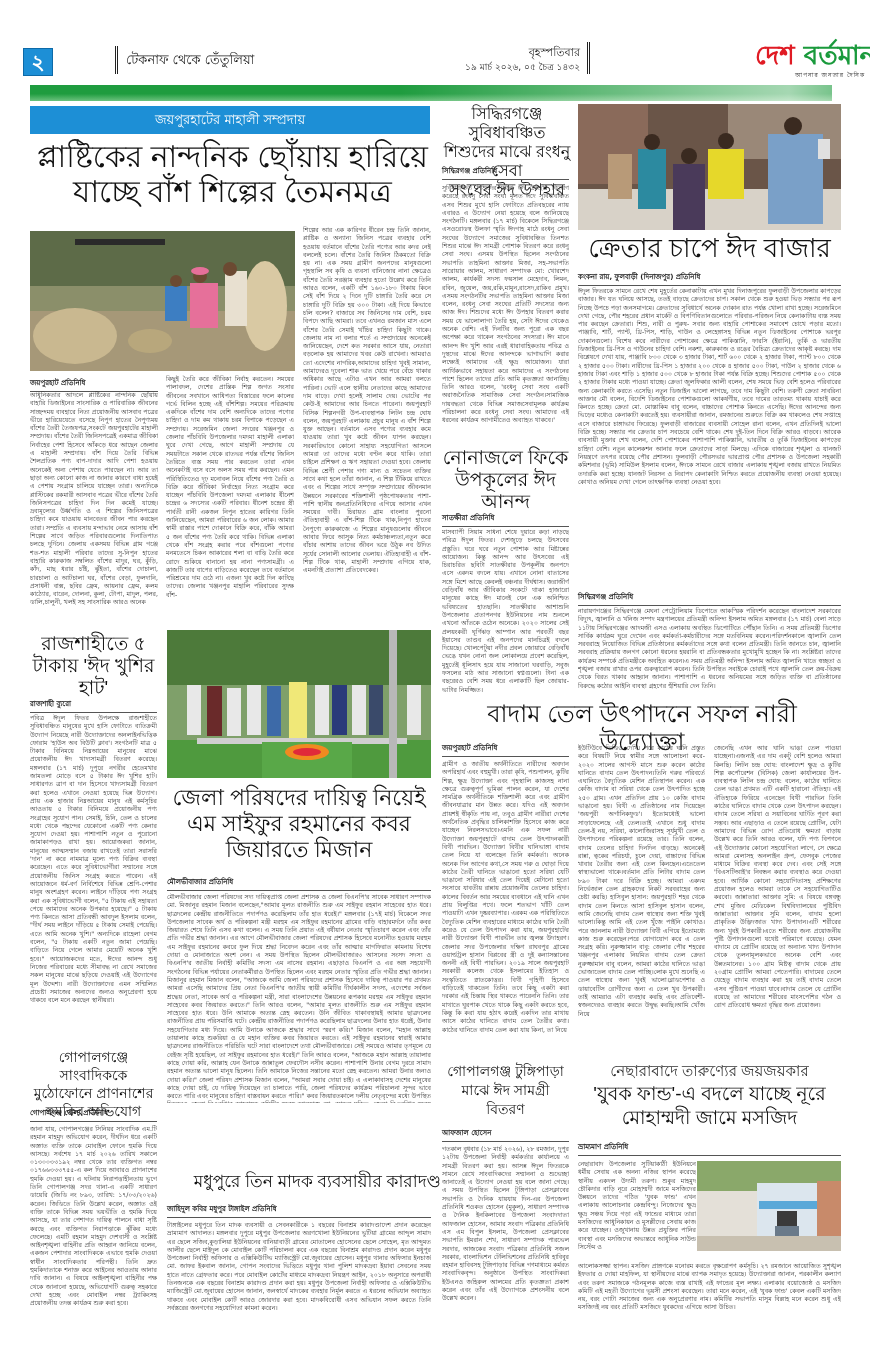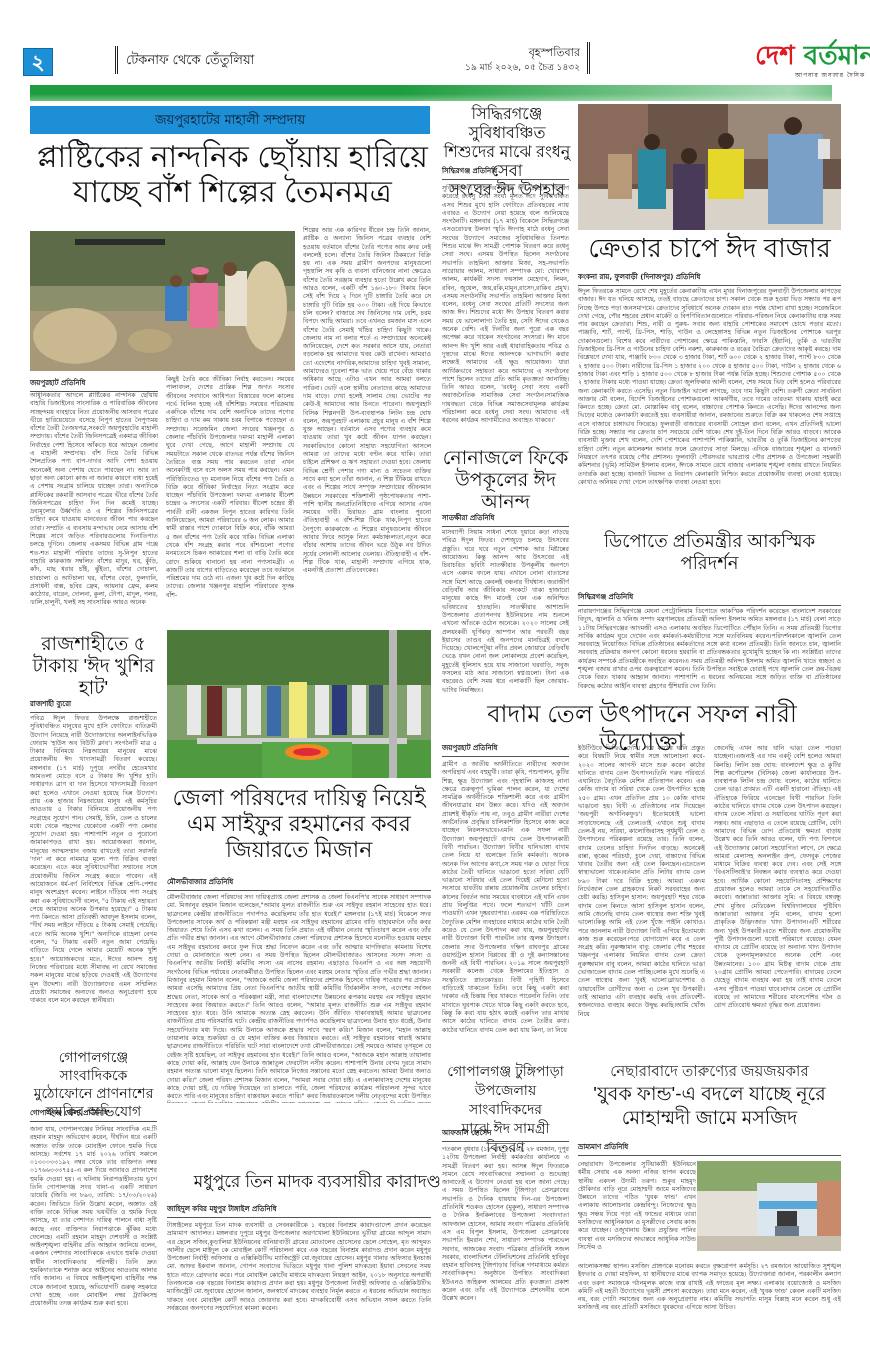--- a/index.html
+++ b/index.html
@@ -8,21 +8,21 @@
 .page-num{left:23px;top:48px;width:30px;height:28px;background:#1d8fd6;border:1px solid #0d6aa8;color:#fff;font-size:20px;font-weight:bold;text-align:center;line-height:26px}
 .vbar{width:3px;height:28px;border-left:1px solid #222;border-right:1px solid #222}
 .sec-title{left:126px;top:50px;font-size:13px;color:#222}
 .day{right:290px;top:44px;font-size:11px;color:#222;text-align:right}
 .date{right:290px;top:60px;font-size:9px;color:#222;text-align:right}
 .logo{left:755px;top:40px;font-size:26px;font-weight:bold;line-height:30px;white-space:nowrap}
 .logo .a{color:#e01b24}.logo .b{color:#1a9a3c}
 .tag{left:795px;top:70px;font-size:6px;color:#333;letter-spacing:1px}
 .green-rule{left:30px;top:85px;width:802px;height:16px;background:linear-gradient(to bottom,#1f9c3f 0%,#1f9c3f 55%,#6cc27e 100%)}
 .green-rule-fade{left:400px;top:85px;width:432px;height:16px;background:linear-gradient(to right,rgba(255,255,255,0) 0%,rgba(255,255,255,0.6) 90%,rgba(255,255,255,0.4) 100%)}
-.kicker{left:30px;top:106px;width:400px;height:28px;background:#1d8fd6;color:#0f172a;font-size:13px;text-align:center;line-height:28px}
+.kicker{left:30px;top:106px;width:400px;height:28px;background:#1d8fd6;color:#ffffff;font-size:13px;text-align:center;line-height:28px}
 .headline{color:#111;text-align:center;font-family:Liberation Sans, sans-serif;line-height:1.15}
 .byline{font-size:7px;font-weight:bold;color:#222;border-bottom:1.5px solid #555;padding-bottom:2px}
 .body{font-size:6.2px;line-height:8.3px;color:#333;text-align:justify;overflow:hidden}
 .photo{overflow:hidden}
 .photo svg{width:100%;height:100%;display:block}
 </style>
 </head>
 <body>
 
 <div class="abs page-num">২</div>
@@ -96,21 +96,20 @@
 
 <div class="abs headline" style="left:442px;top:447px;width:127px;font-size:19px;line-height:22px">
   <div>নোনাজলে ফিকে</div>
   <div>উপকূলের ঈদ</div>
   <div>আনন্দ</div>
 </div>
 <div class="abs byline" style="left:442px;top:512px;width:127px">সাতক্ষীরা প্রতিনিধি</div>
 <div class="abs body" style="left:442px;top:528px;width:127px;height:170px">মাসব্যাপী সিয়াম সাধনা শেষে দুয়ারে কড়া নাড়ছে পবিত্র ঈদুল ফিতর। দেশজুড়ে চলছে উৎসবের প্রস্তুতি। ঘরে ঘরে নতুন পোশাক আর মিষ্টান্নের আয়োজন। কিন্তু আনন্দ আর উৎসবের এই চিরাচরিত ছবিটা সাতক্ষীরার উপকূলীয় জনপদে এসে একদম বদলে যায়। এখানে নোনা বাতাসের সঙ্গে মিশে আছে কেবলই বঞ্চনার দীর্ঘশ্বাস। জরাজীর্ণ বেড়িবাঁধ আর জীবিকার সংকটে থাকা হাজারো মানুষের কাছে ঈদ মানেই যেন এক অনিশ্চিত ভবিষ্যতের হাতছানি। সাতক্ষীরার আশাশুনি উপজেলার প্রতাপনগর ইউনিয়নের নাম শুনলে এখনো আঁতকে ওঠেন অনেকে। ২০২০ সালের সেই প্রলয়ংকরী ঘূর্ণিঝড় আম্পান আর পরবর্তী বছর ইয়াসের তাণ্ডব এই জনপদের মানচিত্রই বদলে দিয়েছে। খোলপেটুয়া নদীর প্রবল জোয়ারে বেড়িবাঁধ ভেঙে যখন নোনা জল লোকালয়ে প্রবেশ করেছিল, মুহূর্তেই ধূলিসাৎ হয়ে যায় সাজানো ঘরবাড়ি, সবুজ ফসলের মাঠ আর সাজানো স্বপ্নগুলো। টানা এক বছরেরও বেশি সময় ধরে এলাকাটি ছিল জোয়ার-ভাটার নিমজ্জিত।</div>
 
 <div class="abs headline" style="left:578px;top:530px;width:263px;font-size:18px;line-height:22px">
-  <div>ডিপোতে প্রতিমন্ত্রীর আকস্মিক পরিদর্শন</div>
 </div>
 <div class="abs byline" style="left:578px;top:591px;width:263px">সিদ্ধিরগঞ্জ প্রতিনিধি</div>
 <div class="abs body" style="left:578px;top:607px;width:263px;height:92px">নারায়ণগঞ্জের সিদ্ধিরগঞ্জে মেঘনা পেট্রোলিয়াম ডিপোতে আকস্মিক পরিদর্শন করেছেন বাংলাদেশ সরকারের বিদ্যুৎ, জ্বালানি ও খনিজ সম্পদ মন্ত্রণালয়ের প্রতিমন্ত্রী অনিন্দ্য ইসলাম অমিত মঙ্গলবার (১৭ মার্চ) বেলা সাড়ে ১১টায় সিদ্ধিরগঞ্জের আদমজী এসও এলাকায় অবস্থিত ডিপোটিতে পৌঁছান তিনি। এ সময় প্রতিমন্ত্রী ডিপোর সার্বিক কার্যক্রম ঘুরে দেখেন এবং কর্মকর্তা-কর্মচারীদের সঙ্গে মতবিনিময় করেন।পরিদর্শনকালে জ্বালানি তেল সরবরাহে নিয়োজিত বিভিন্ন প্রতিষ্ঠানের কর্মকর্তাদের সঙ্গে কথা বলেন প্রতিমন্ত্রী। তিনি জানতে চান, জ্বালানি সরবরাহ প্রক্রিয়ায় জনগণ কোনো ধরনের হয়রানি বা প্রতিবন্ধকতার মুখোমুখি হচ্ছেন কি না। সংশ্লিষ্টরা তাদের কার্যক্রম সম্পর্কে প্রতিমন্ত্রীকে অবহিত করেন।এ সময় প্রতিমন্ত্রী অনিন্দ্য ইসলাম অমিত জ্বালানি খাতে স্বচ্ছতা ও শৃঙ্খলা বজায় রাখার ওপর গুরুত্বারোপ করেন। তিনি উপস্থিত সবাইকে চোরাই পথে জ্বালানি তেল ক্রয়-বিক্রয় থেকে বিরত থাকার আহ্বান জানান। পাশাপাশি এ ধরনের অনিয়মের সঙ্গে জড়িত ব্যক্তি বা প্রতিষ্ঠানের বিরুদ্ধে কঠোর আইনি ব্যবস্থা গ্রহণের হুঁশিয়ারি দেন তিনি।</div>
 
 <div class="abs headline" style="left:30px;top:633px;width:127px;font-size:19px;line-height:22px">
   <div>রাজশাহীতে ৫</div>
   <div>টাকায় 'ঈদ খুশির</div>
   <div>হাট'</div>
 </div>
 <div class="abs byline" style="left:30px;top:698px;width:127px">রাজশাহী ব্যুরো</div>
@@ -162,21 +161,20 @@
 <div class="abs body" style="left:167px;top:1221px;width:264px;height:100px">টাঙ্গাইলের মধুপুরে তিন মাদক ব্যবসায়ী ও সেবনকারীকে ১ বছরের বিনাশ্রম কারাদণ্ডাদেশ প্রদান করেছেন ভ্রাম্যমাণ আদালত। মঙ্গলবার দুপুরে মধুপুর উপজেলার অরণখোলা ইউনিয়নের ভুটিয়া গ্রামের আব্দুল সামাদ এর ছেলে সজিব,কুড়ালিয়া ইউনিয়নের বানিয়াবাড়ী গ্রামের মোতালেব হোসেনের ছেলে সোহেল, মৃত আব্দুমত আলীর ছেলে মাইদুল কে মোবাইল কোর্ট পরিচালনা করে এক বছরের বিনাশ্রম কারাদণ্ড প্রদান করেন মধুপুর উপজেলা নির্বাহী অফিসার ও এক্সিকিউটিভ ম্যাজিস্ট্রেট মো.জুবায়ের হোসেন। মধুপুর থানার অফিসার ইনচার্জ মো. জাফর ইকবাল জানান, গোপন সংবাদের ভিত্তিতে মধুপুর থানা পুলিশ মাদকদ্রব্য ইয়াবা সেবনের সময় হাতে নাতে গ্রেফতার করে। পরে মোবাইল কোর্টের মাধ্যমে মাদকদ্রব্য নিয়ন্ত্রণ আইন, ২০১৮ অনুসারে অপরাধী তিনজনকে এক বছরের বিনাশ্রম কারাদণ্ড প্রদান করা হয়। মধুপুর উপজেলা নির্বাহী অফিসার ও এক্সিকিউটিভ ম্যাজিস্ট্রেট মো.জুবায়ের হোসেন জানান, জনস্বার্থে মাদকের ব্যবহার নির্মূল করতে এ ধরনের অভিযান অব্যাহত থাকবে এবং মোবাইল কোর্ট আরও জোরদার করা হবে। মাদকবিরোধী এসব অভিযান সফল করতে তিনি সর্বস্তরের জনগণের সহযোগিতা কামনা করেন।</div>
 
 <div class="abs headline" style="left:442px;top:700px;width:400px;font-size:24px">বাদাম তেল উৎপাদনে সফল নারী উদ্যোক্তা</div>
 <div class="abs byline" style="left:442px;top:742px;width:127px">জয়পুরহাট প্রতিনিধি</div>
 <div class="abs body" style="left:442px;top:760px;width:127px;height:300px">গ্রামীণ ও জাতীয় অর্থনীতিতে নারীদের অবদান অপরিহার্য এবং বহুমুখী। তারা কৃষি, পশুপালন, কুটির শিল্প, ক্ষুদ্র উদ্যোক্তা এবং গৃহস্থালি কাজসহ নানা ক্ষেত্রে গুরুত্বপূর্ণ ভূমিকা পালন করেন, যা দেশের সামগ্রিক অর্থনীতিকে শক্তিশালী করে এবং গ্রামীণ জীবনযাত্রার মান উন্নত করে। যদিও এই অবদান প্রায়শই স্বীকৃতি পায় না, তবুও গ্রামীণ নারীরা দেশের অর্থনৈতিক প্রবৃদ্ধির চালিকাশক্তি হিসেবে কাজ করে যাচ্ছেন নিরলসভাবে।এমনি এক সফল নারী উদ্যোক্তা জয়পুরহাটে বাদাম তেল উৎপাদনকারী বিথী পারভিন। উদ্যোক্তা বিথীর ঘানিভাঙ্গা বাদাম তেল নিয়ে যা বলেছেন তিনি কর্মকর্তা। অনেক অনেক দিন আগের কথা,সে সময় গরু ও ঘোড়া দিয়ে কাঠের তৈরী ঘানিতে ভাঙানো হতো সরিষা যেটি ভাঙানো সরিষার এই তেল দিয়েই মেটানো হতো সংসারে যাবতীয় রান্নায় প্রয়োজনীয় তেলের চাহিদা। কালের বিবর্তন আর সময়ের ব্যবধানে এই ঘানি এখন প্রায় বিলুপ্তির পথে। ফলে শতভাগ খাঁটি তেল পাওয়াটা এখন দুষ্করব্যাপার। এরকম এক পরিস্থিতিতে বৈদ্যুতিক মেশিন ব্যবহারের মাধ্যমে কাঠের ঘানি তৈরী করেও যে তেল উৎপাদন করা যায়, জয়পুরহাটের নারী উদ্যোক্তা বিথী পারভীন তার জ্বলন্ত উদাহরণ। জেলার সদর উপজেলার দক্ষিণ রাঘবপুর গ্রামের ওয়ার্ল্ডট্রল হাসান বিপ্লবের স্ত্রী ও দুই কন্যাসন্তানের জননী এই বিথী পারভিন। ২০১৯ সালে জয়পুরহাট সরকারী কলেজ থেকে ইসলামের ইতিহাস ও সংস্কৃতিতে স্নাতকোত্তর। বিথী গৃহিণী হিসেবে বাড়িতেই থাকতেন তিনি। তবে কিছু একটা করা দরকার এই চিন্তায় স্থির থাকতে পারেননি তিনি। তার মাথাতে ঘুরপাক খেতে থাকে কিছু একটা করতে হবে, কিন্তু কি করা যায় হঠাৎ করেই একদিন তার মাথায় আসে কাঠের ঘানিতে বাদাম তেল তৈরীর কথা। কাঠের ঘানিতে বাদাম তেল করা যায় কিনা, তা নিয়ে</div>
 <div class="abs body" style="left:578px;top:744px;width:127px;height:316px">ইউটিউবে ভিডিও দেখি। পরে কাঠের ঘানি প্রস্তুত করে বিষয়টি নিয়ে স্বামীর সঙ্গে আলোচনা করে- ২০২০ সালের আগস্ট মাসে শুরু করেন কাঠের ঘানিতে বাদাম তেল উৎপাদন।তিনি গরুর পরিবর্তে এঘানিতে বৈদ্যুতিক মেশিন প্রতিস্থাপন করেন। এক কেজি বাদাম বা সরিষা থেকে তেল উৎপাদিত হচ্ছে ২৫০ গ্রাম। এখন প্রতিদিন প্রায় ১০ কেজি বাদাম ভাঙানো হয়। বিথী এ প্রতিষ্ঠানের নাম দিয়েছেন 'জয়পুরী অর্গানিকফুড'। ইতোমধ্যেই ভালো সাড়াফেলেছে এই তেল।তাই এখানে শুধু বাদাম তেল-ই নয়, সরিষা, কালোজিরাসহ সূর্যমুখী তেল ও উৎপাদনের পরিকল্পনা রয়েছে তার। তিনি বলেন, বাদাম তেলের চাহিদা দিনদিন বাড়ছে। অনেকেই রান্না, ত্বকের পরিচর্যা, চুলে দেয়া, বাচ্চাদের বিভিন্ন খাবার তৈরীর জন্য এই তেল কিনছেন।এতেতেল স্বাস্থ্যভালো থাকে।বর্তমান প্রতি লিটার বাদাম তেল ৮৯০ টাকা দরে বিক্রি হচ্ছে। আমরা একদম নির্ভেজাল তেল গ্রাহকদের নিকট সরবরাহের জন্য চেষ্টা করছি। হাসিবুল হাসান: জয়পুরহাট শহর থেকে বাদাম তেল কিনতে আসা হাসিবুল হাসান বলেন, আমি জেনেছি বাদাম তেল স্বাস্থ্যের জন্য শক্তি খুবই ভালো।কিন্তু আমি এই তেল খুঁজে পাইনি কোথাও।পরে জানলাম নারী উদ্যোক্তা বিথী এগিয়ে ইতোমধ্যে কাজ শুরু করেছেন।পরে যোগাযোগ করে এ তেল সংগ্রহ করি। নুরুজ্জামান বাবু: জেলার পৌর শহরের খঞ্জনপুর এলাকার নিয়মিত বাদাম তেল ক্রেতা নুরুজ্জামান বাবু বলেন, আমরা কাঠের ঘানিতে ভাঙা ভোজ্যতেল বাদাম তেল পাচ্ছি।লোক মুখে শুনেছি এ তেল স্বাস্থ্যের জন্য খুবই ভালো।ব্লাডপেশার ও ডায়াবেটিস রোগীদের জন্য এ তেল খুব উপকারী। তাই আমরাও এটা ব্যবহার করছি এবং প্রতিবেশী-স্বজনদেরও ব্যবহার করতে উদ্বুদ্ধ করছি।আমি খোঁজ নিয়ে</div>
 <div class="abs body" style="left:714px;top:744px;width:127px;height:305px">জেনেছি এখন আর ঘানি ভাঙা তেল পাওয়া যাচ্ছেনা।এজন্যই এর দাম একটু বেশি হলেও আমরা কিনছি। লিটন চন্দ্র ঘোষ: বাংলাদেশ ক্ষুদ্র ও কুটির শিল্প কর্পোরেশন (বিসিক) জেলা কার্যালয়ের উপ-ব্যবস্থাপক লিটন চন্দ্র ঘোষ: বলেন, কাঠের ঘানিতে তেল ভাঙা প্রথমত এটি একটি হারানো ঐতিহ্য। এই ঐতিহ্যকে ফিরিয়ে এনেছেন বিথী পারভিন তিনি কাঠের ঘানিতে বাদাম থেকে তেল উৎপাদন করছেন। বাদাম তেলে সরিষা ও সয়াবিনের ঘাটতি পূরণ করা সম্ভব। আর এছাড়াও এ তেলে রয়েছে প্রোটিন, যেটা আমাদের বিভিন্ন রোগ প্রতিরোধ ক্ষমতা বাড়ায় উল্লেখ করে তিনি আরও বলেন, যদি পণ্য বিপণনে এই উদ্যোক্তার কোনো সহযোগিতা লাগে, সে ক্ষেত্রে আমরা মেলাসহ অনলাইন গ্রুপ, ফেসবুক পেজের মাধ্যমে বিক্রির ব্যবস্থা করে দেব। এবং সেই সঙ্গে 'বিএসটিআই'র নিবন্ধন করার ব্যবস্থাও করে দেওয়া হবে। আর্থিক কোনো সহযোগিতাসহ প্রশিক্ষণের প্রয়োজন হলেও আমরা তাকে সে সহযোগিতাটিও করবো। জান্নাতারা আক্তার সুমি: এ বিষয়ে বঙ্গবন্ধু শেখ মুজিব মেডিকেল বিশ্ববিদ্যালয়ের পুষ্টিবিদ জান্নাতারা আক্তার সুমি বলেন, বাদাম হলো প্রাকৃতিক উদ্ভিদজাত খাদ্য উপাদান।এটি শরীরের জন্য খুবই উপকারী।এতে শরীরের জন্য প্রয়োজনীয় পুষ্টি উপাদানগুলো যথেষ্ট পরিমাণে রয়েছে। যেমন বাদামে যে প্রোটিন রয়েছে তা অন্যান্য খাদ্য উপাদান থেকে তুলনামূলকভাবে অনেক বেশি এবং উন্নতমানের। ১০০ গ্রাম মিষ্টত্ব বাদাম থেকে প্রায় ২০গ্রাম প্রোটিন আমরা পেতেপারি। বাদামের তেলে যেহেতু বাদাম ব্যবহার করা হয় তাই বাদাম তেলে এসব পুষ্টিগুণ পাওয়া যাবে।বাদাম তেলে যে প্রোটিন রয়েছে তা আমাদের শরীরের মাংসপেশির গঠন ও রোগ প্রতিরোধ ক্ষমতা বৃদ্ধির জন্য প্রয়োজন।</div>
 
 <div class="abs headline" style="left:442px;top:1062px;width:127px;font-size:14px;line-height:19px">
   <div>গোপালগঞ্জ টুঙ্গিপাড়া</div>
-  <div>উপজেলায় সাংবাদিকদের</div>
   <div>মাঝে ঈদ সামগ্রী বিতরণ</div>
 </div>
 <div class="abs byline" style="left:442px;top:1127px;width:127px">আফজাল হোসেন</div>
 <div class="abs body" style="left:442px;top:1145px;width:127px;height:180px">গতকাল বুধবার (১৮ মার্চ ২০২৬), ২৮ রমজান, দুপুর ১২টায় উপজেলা নির্বাহী কর্মকর্তার কার্যালয়ে এ সামগ্রী বিতরণ করা হয়। আসন্ন ঈদুল ফিতরকে সামনে রেখে সাংবাদিকদের সম্মাননা ও শুভেচ্ছা জানাতেই এ উদ্যোগ নেওয়া হয় বলে জানা গেছে। এ সময় উপস্থিত ছিলেন টুঙ্গিপাড়া প্রেসক্লাবের সভাপতি ও দৈনিক যায়যায় দিন-এর উপজেলা প্রতিনিধি শওকত হোসেন (মুকুল), সাধারণ সম্পাদক ও দৈনিক ইনকিলাবের উপজেলা সংবাদদাতা আফজাল হোসেন, আমার সংবাদ পত্রিকার প্রতিনিধি এস এম বিপুল ইসলাম, উপজেলা প্রেসক্লাবের সভাপতি ইমরান শেখ, সাধারণ সম্পাদক পারভেল সরদার, আজকের সংবাদ পত্রিকার প্রতিনিধি সজল সরকার, বাংলাভিশন টেলিভিশনের প্রতিনিধি হাবিবুর রহমান হাবিবসহ টুঙ্গিপাড়ার বিভিন্ন গণমাধ্যমে কর্মরত সাংবাদিকবৃন্দ। অনুষ্ঠানে উপস্থিত সাংবাদিকরা ইউএনও জহিরুল আলমের প্রতি কৃতজ্ঞতা প্রকাশ করেন এবং তাঁর এই উদ্যোগকে প্রশংসনীয় বলে উল্লেখ করেন।</div>
 
 <div class="abs headline" style="left:578px;top:1062px;width:263px;font-size:15px;color:#333">নেছারাবাদে তারুণ্যের জয়জয়কার</div>
 <div class="abs headline" style="left:578px;top:1082px;width:263px;font-size:19px;line-height:24px">
   <div>'যুবক ফান্ড'-এ বদলে যাচ্ছে নূরে</div>
   <div>মোহাম্মদী জামে মসজিদ</div>
 </div>

